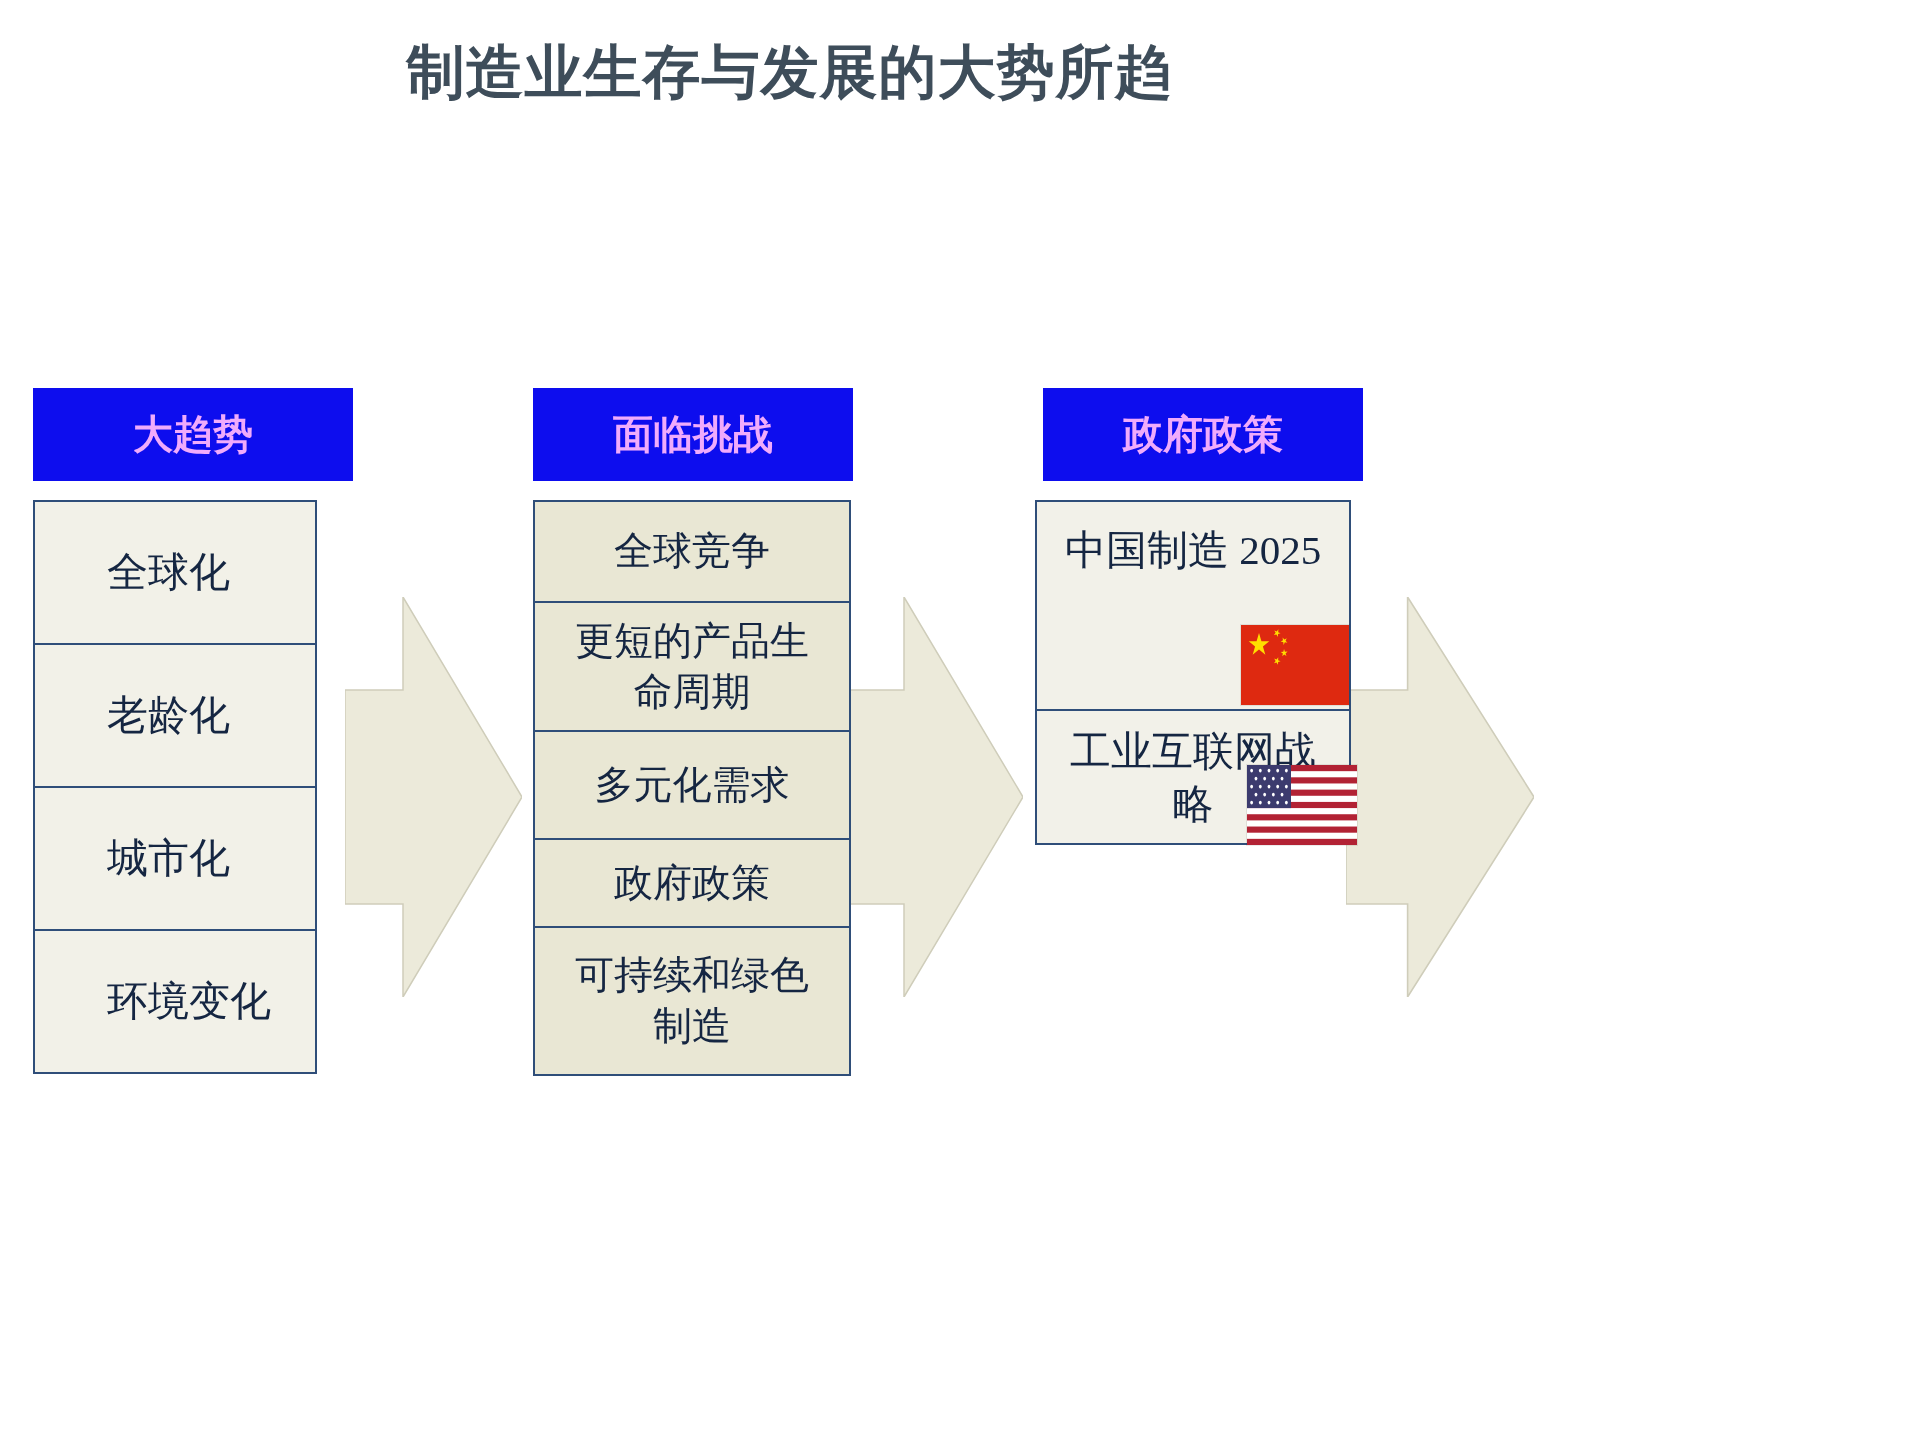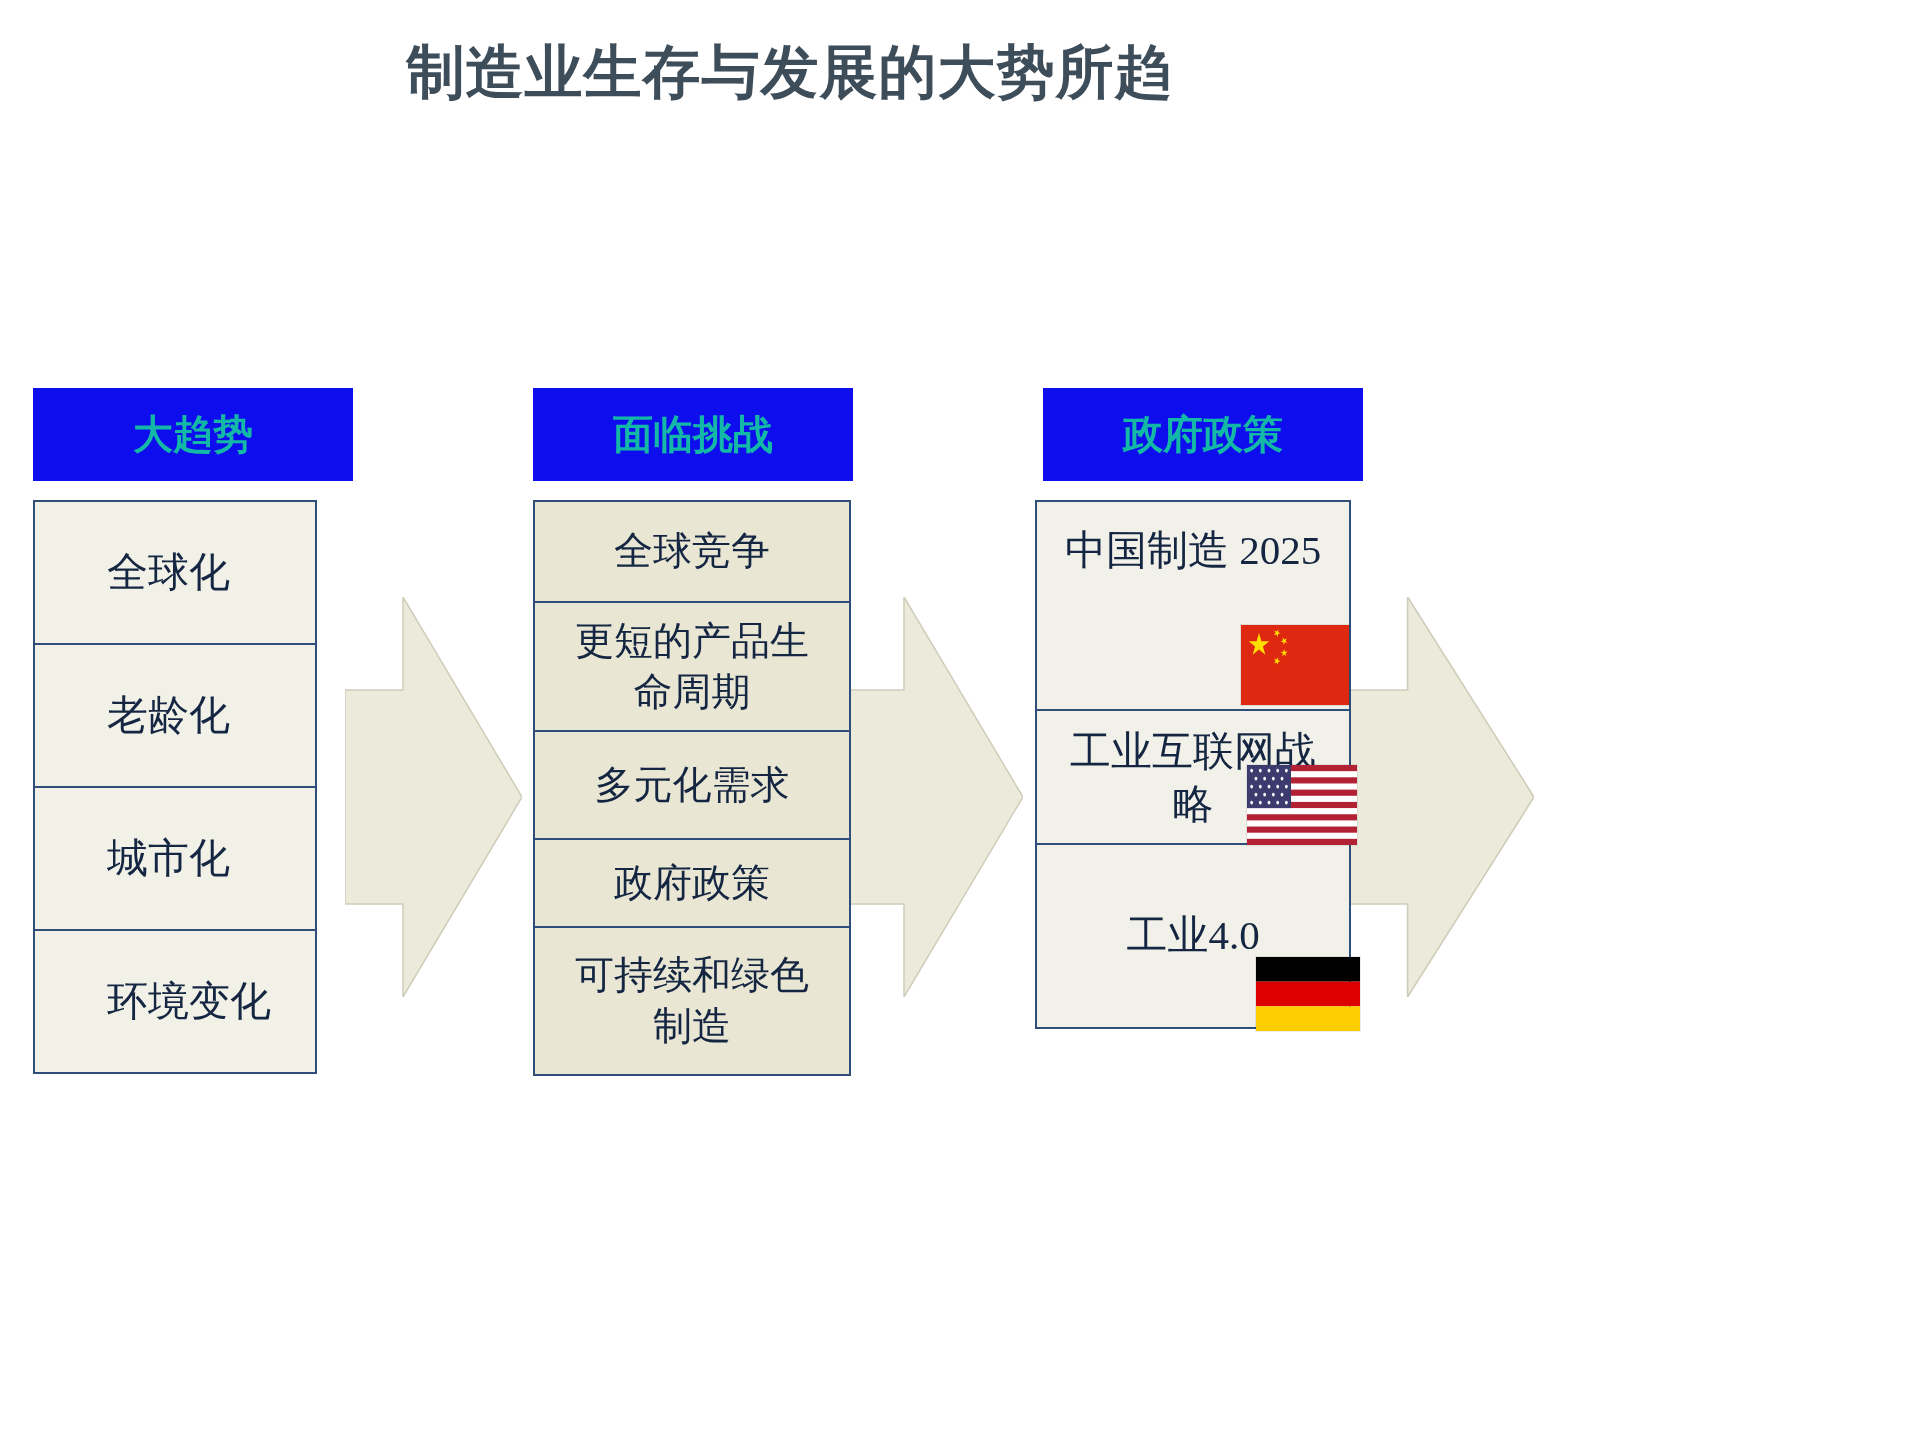--- a/index.html
+++ b/index.html
@@ -32,21 +32,21 @@
     line-height: 1.42;
     color: #333333;
     text-align: justify;
   }
   .col-header {
     position: absolute;
     top: 388px;
     height: 93px;
     width: 320px;
     background: #0d0dee;
-    color: #14b8a6;
+    color: #f0abfc;
     font-size: 40px;
     font-weight: 700;
     display: flex;
     align-items: center;
     justify-content: center;
     z-index: 2;
   }
   .h1 { left: 33px; }
   .h2 { left: 533px; }
   .h3 { left: 1043px; }
@@ -207,23 +207,15 @@
             <circle cx="60.5" cy="37" r="2.4"></circle>
           <circle cx="8" cy="47" r="2.4"></circle>
             <circle cx="23" cy="47" r="2.4"></circle>
             <circle cx="38" cy="47" r="2.4"></circle>
             <circle cx="53" cy="47" r="2.4"></circle>
             <circle cx="68" cy="47" r="2.4"></circle>
         </g>
       </svg>
     </div>
 
-    <div class="box c3-3">
-      <span class="label">工业4.0</span>
-      <svg class="flag flag-de" viewBox="0 0 5 3" preserveAspectRatio="none">
-        <rect width="5" height="1" y="0" fill="#000000"></rect>
-        <rect width="5" height="1" y="1" fill="#dd0000"></rect>
-        <rect width="5" height="1" y="2" fill="#ffce00"></rect>
-      </svg>
-    </div>
 
   </div>
 </div>
 
 </body></html>

